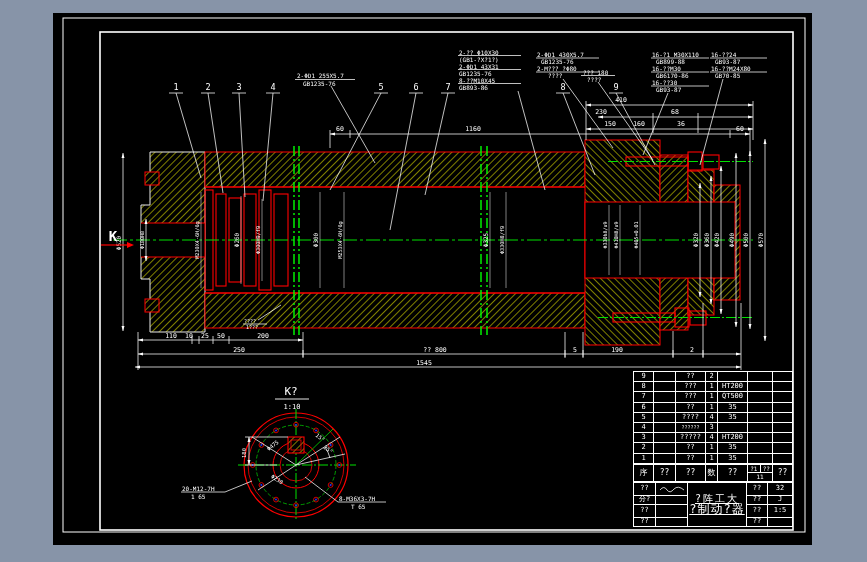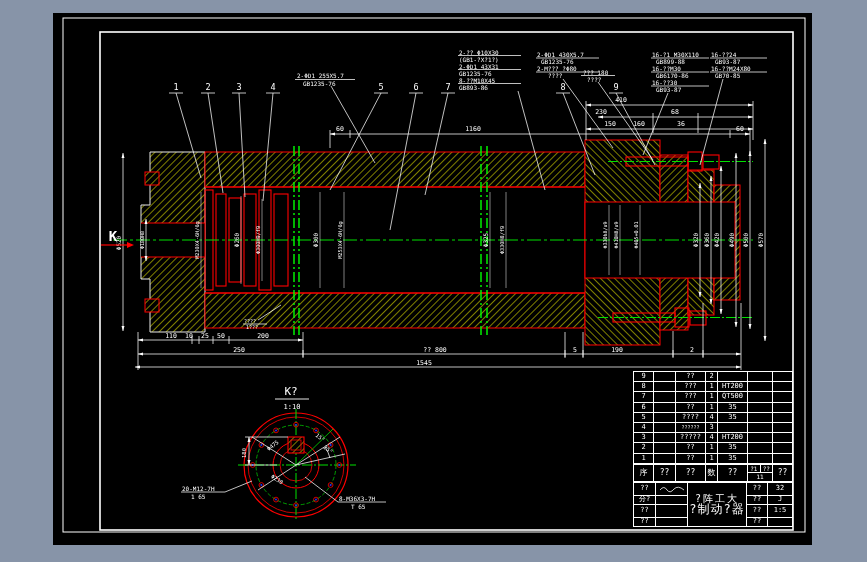--- a/index.html
+++ b/index.html
@@ -14,21 +14,21 @@
   .sec{background:#ffffff;}
   .c{background:#000;overflow:hidden;text-align:center;font-size:7px;line-height:9.2px;white-space:nowrap;}
   .rows{grid-template-columns:19px 21px 29px 11px 29px 24px 19px;grid-auto-rows:9.2px;}
   .hdr{grid-template-columns:19px 21px 29px 11px 29px 24px 19px;grid-auto-rows:16px;}
   .hdr .c{font-size:8px;line-height:16px;}
   .split{display:grid;grid-template-columns:11.5px 11.5px;grid-template-rows:7.5px 7.5px;gap:1px;background:#fff;}
   .split .c{font-size:6px;line-height:7.5px;}
   .split .w3{grid-column:1/3;}
   .ttl{grid-template-columns:21px 31px 58px 20px 24px;grid-template-rows:12px 8px 12px 8px;}
   .ttl .c{line-height:100%;display:flex;align-items:center;justify-content:center;font-size:7px;}
-  .org{grid-row:1/5;grid-column:3;flex-direction:column;gap:4px;}
+  .org{grid-row:1/5;grid-column:3;flex-direction:column;gap:4px;text-decoration:underline;}
   .org .l1{font-size:10px;letter-spacing:2px;}
   .org .l2{font-size:12px;letter-spacing:1px;}
   .tiny{font-size:5px;}
 </style>
 </head>
 <body>
 
 <div class="screen">
   <div class="canvas">
 

